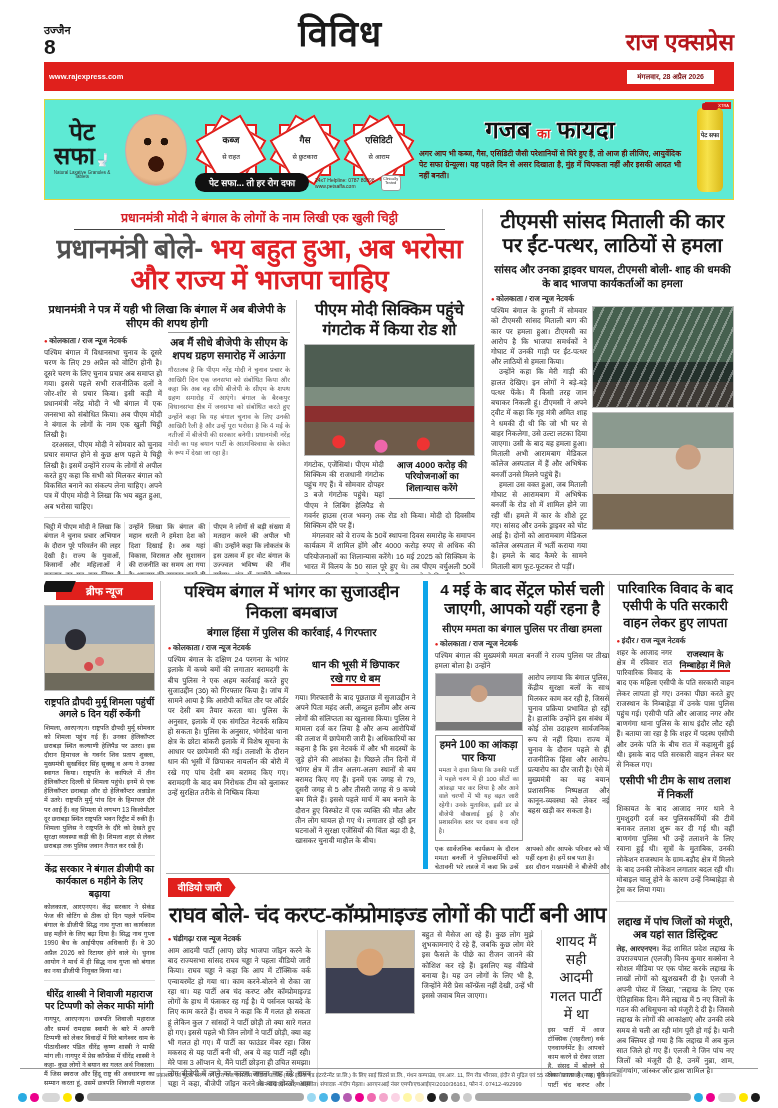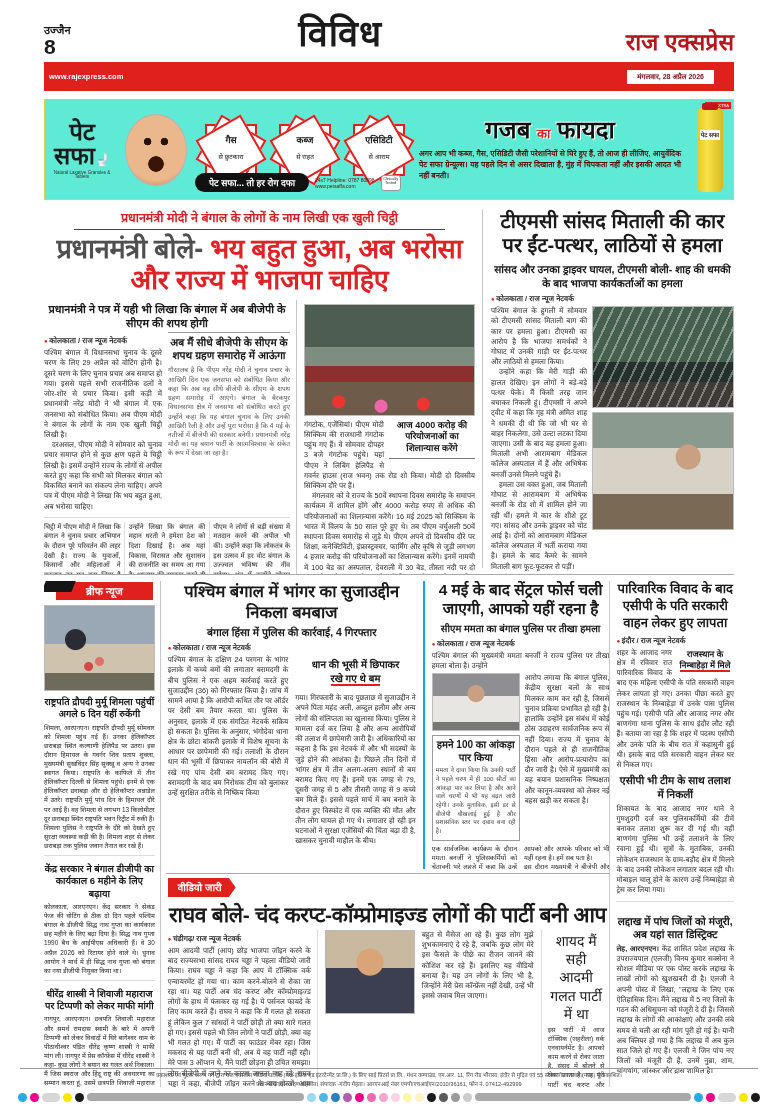--- a/index.html
+++ b/index.html
@@ -116,21 +116,21 @@
   .brief-item + .brief-item { border-top:1px solid #ddd; margin-top:5px; padding-top:2px; }
   .mid-center { width:462px; display:flex; flex-direction:column; }
   .mid-center-top { display:flex; height:288px; overflow:hidden; }
   .col-bhangar { width:262px; padding:0 7px; }
   .col-bhangar h2 { font-size:16.5px; font-weight:800; text-align:center; line-height:1.25; }
   .col-bhangar .sub { font-size:10.5px; font-weight:bold; text-align:center; margin:3px 0 0; }
   .bh-cols { display:flex; gap:7px; }
   .bh-cols > div { flex:1; }
   .bh-inset { margin:1px 0 4px; padding:2px 2px 4px; text-align:center; font-size:10px; font-weight:800; line-height:1.35; }
   .bh-inset .u { border-bottom:2px solid #e0201c; }
-  .col-mamata { flex:1; padding:0 0 0 7px; border-left:2px solid #0ea5e9; }
+  .col-mamata { flex:1; padding:0 0 0 7px; border-left:5px solid #0ea5e9; }
   .col-mamata h2 { font-size:15.5px; font-weight:800; text-align:center; line-height:1.22; }
   .col-mamata .sub { font-size:9.8px; font-weight:bold; text-align:center; margin:3px 0 0; }
   .mm-row { display:flex; gap:5px; margin-top:2px; }
   .mm-left { width:88px; flex:none; }
   .ph-mamata { height:58px; background:
       radial-gradient(circle at 50% 35%, #caa083 0 8px, rgba(0,0,0,0) 9px),
       linear-gradient(180deg,#8f8f93 0 40%, #e8e6e2 40% 85%, #777 85%); }
   .mm-box { border:1px solid #9a9a9a; margin-top:4px; padding:3px 3px 4px; }
   .mm-box h4 { font-size:10px; font-weight:800; text-align:center; line-height:1.25; margin-bottom:2px; }
   .mm-box p { font-size:6.2px; line-height:1.4; text-align:justify; color:#444; }
@@ -198,27 +198,27 @@
     <div class="ad-logo">
       <div class="big"><span>पेट सफा</span><span class="toilet">🚽</span></div>
       <div class="tiny">Natural Laxative Granules &amp; Tablets</div>
     </div>
     <div class="face"></div>
     <div class="bursts">
       <div class="burst">
           <i></i>
           <i></i>
           <i></i>
+        <div class="burst-text"><b>कब्ज</b><span>से राहत</span></div>
+      </div>
+      <div class="burst">
+          <i></i>
+          <i></i>
+          <i></i>
         <div class="burst-text"><b>गैस</b><span>से छुटकारा</span></div>
-      </div>
-      <div class="burst">
-          <i></i>
-          <i></i>
-          <i></i>
-        <div class="burst-text"><b>कब्ज</b><span>से राहत</span></div>
       </div>
       <div class="burst">
           <i></i>
           <i></i>
           <i></i>
         <div class="burst-text"><b>एसिडिटी</b><span>से आराम</span></div>
       </div>
     </div>
     <div class="ad-mid-bottom">
       <span class="pill">पेट सफा... तो हर रोग दफा</span>
@@ -263,20 +263,21 @@
               </div>
             </div>
           </div>
           <div class="lead-bottom">
             <p>चिट्ठी में पीएम मोदी ने लिखा कि बंगाल ने चुनाव प्रचार अभियान के दौरान पूरे परिवर्तन की लहर देखी है। राज्य के युवाओं, किसानों और महिलाओं ने बदलाव का मन बना लिया है और भाजपा के संकल्प पत्र को अभूतपूर्व समर्थन मिला है।</p>
             <p>उन्होंने लिखा कि बंगाल की महान धरती ने हमेशा देश को दिशा दिखाई है। अब यहां विकास, विरासत और सुशासन की राजनीति का समय आ गया है। भाजपा की सरकार बनते ही राज्य में विकास की नई शुरुआत होगी और हर वर्ग को योजनाओं का लाभ मिलेगा।</p>
             <p>पीएम ने लोगों से बड़ी संख्या में मतदान करने की अपील भी की। उन्होंने कहा कि लोकतंत्र के इस उत्सव में हर वोट बंगाल के उज्ज्वल भविष्य की नींव रखेगा। अंत में उन्होंने सोनार बांग्ला के संकल्प को दोहराते हुए जनता का अभिनंदन किया।</p>
           </div>
         </div>
         <div class="sikkim">
+          <h2 class="sikkim-head">पीएम मोदी सिक्किम पहुंचे गंगटोक में किया रोड शो</h2>
           <div class="sikkim-photo photo"></div>
           <div>
             <div class="sikkim-inset">आज 4000 करोड़ की परियोजनाओं का शिलान्यास करेंगे</div>
             <p class="body">गंगटोक, एजेंसियां। पीएम मोदी सिक्किम की राजधानी गंगटोक पहुंच गए हैं। वे सोमवार दोपहर 3 बजे गंगटोक पहुंचे। यहां पीएम ने लिबिंग हेलिपैड से गवर्नर हाउस (राज भवन) तक रोड शो किया। मोदी दो दिवसीय सिक्किम दौरे पर हैं।</p>
             <p class="body">मंगलवार को वे राज्य के 50वें स्थापना दिवस समारोह के समापन कार्यक्रम में शामिल होंगे और 4000 करोड़ रुपए से अधिक की परियोजनाओं का शिलान्यास करेंगे। 16 मई 2025 को सिक्किम के भारत में विलय के 50 साल पूरे हुए थे। तब पीएम वर्चुअली 50वें स्थापना दिवस समारोह से जुड़े थे। पीएम अपने दो दिवसीय दौरे पर शिक्षा, कनेक्टिविटी, इंफ्रास्ट्रक्चर, फार्मिंग और कृषि से जुड़ी लगभग 4 हजार करोड़ की परियोजनाओं का शिलान्यास करेंगे। इनमें नामची में 100 बेड का अस्पताल, देवराली में 30 बेड, तीस्ता नदी पर दो डबल-लेन स्टील पुल और गंगटोक में जिला स्तरीय कार्यालय शामिल हैं।</p>
           </div>
         </div>
       </div>
     </article>
 

